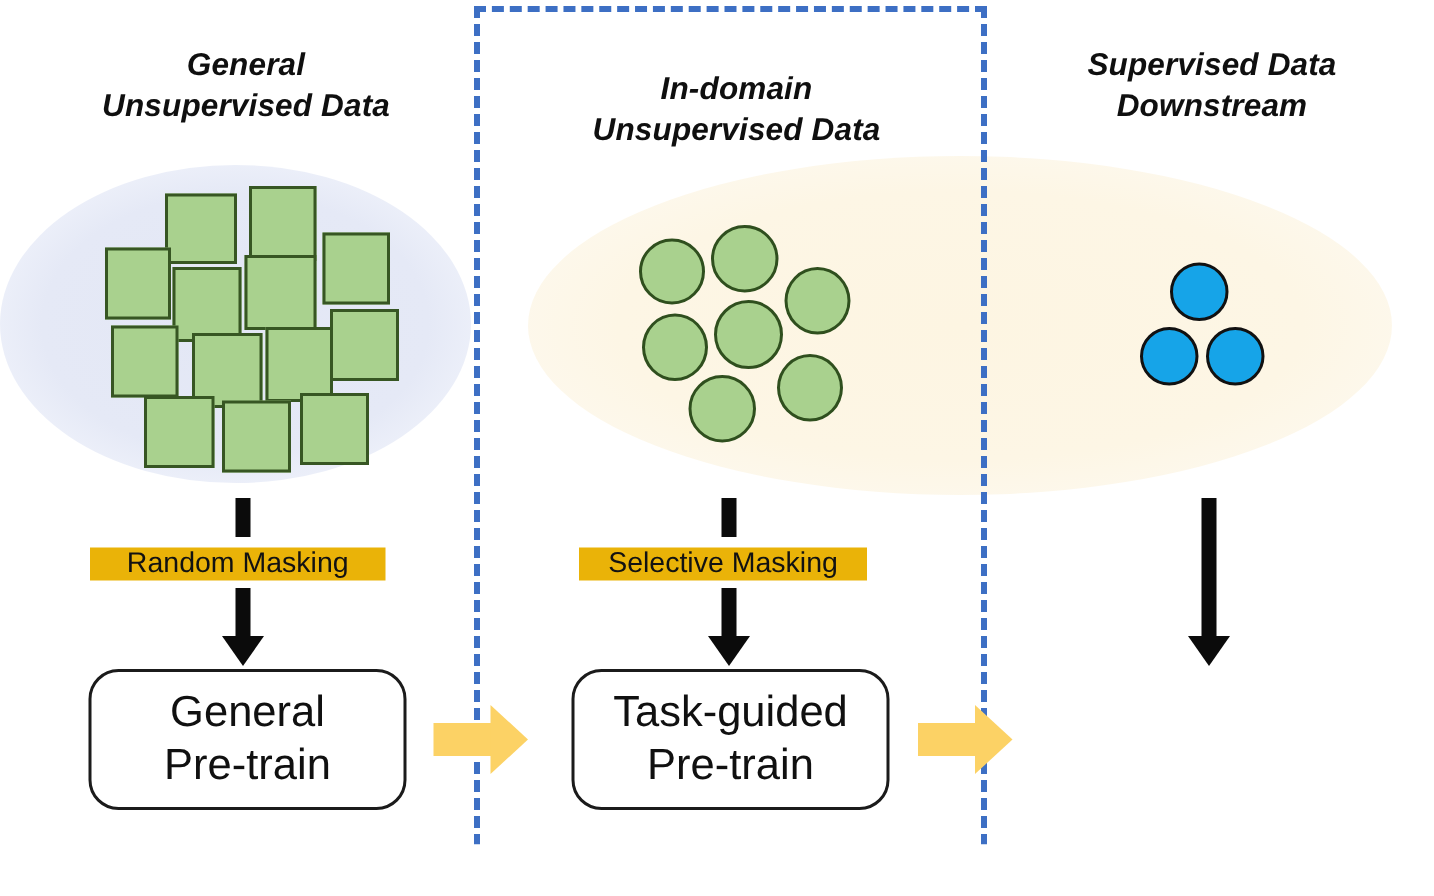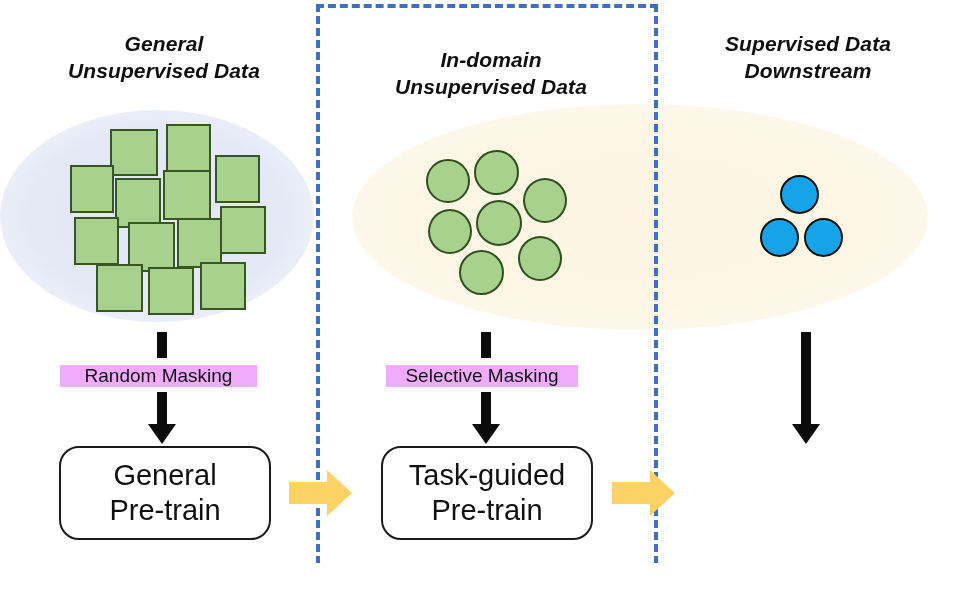--- a/index.html
+++ b/index.html
@@ -100,21 +100,21 @@
     border-left: 14px solid transparent;
     border-right: 14px solid transparent;
     border-top: 20px solid #0b0b0b;
   }
   .arrow-label {
     position: absolute;
     text-align: center;
     font-size: 19px;
     line-height: 22px;
     color: #121212;
-    background: #f0abfc;
+    background: #eab308;
     white-space: nowrap;
   }
 
   
   .proc-box {
     position: absolute;
     border: 2.5px solid #1b1b1b;
     border-radius: 20px;
     background: #ffffff;
     box-sizing: border-box;

